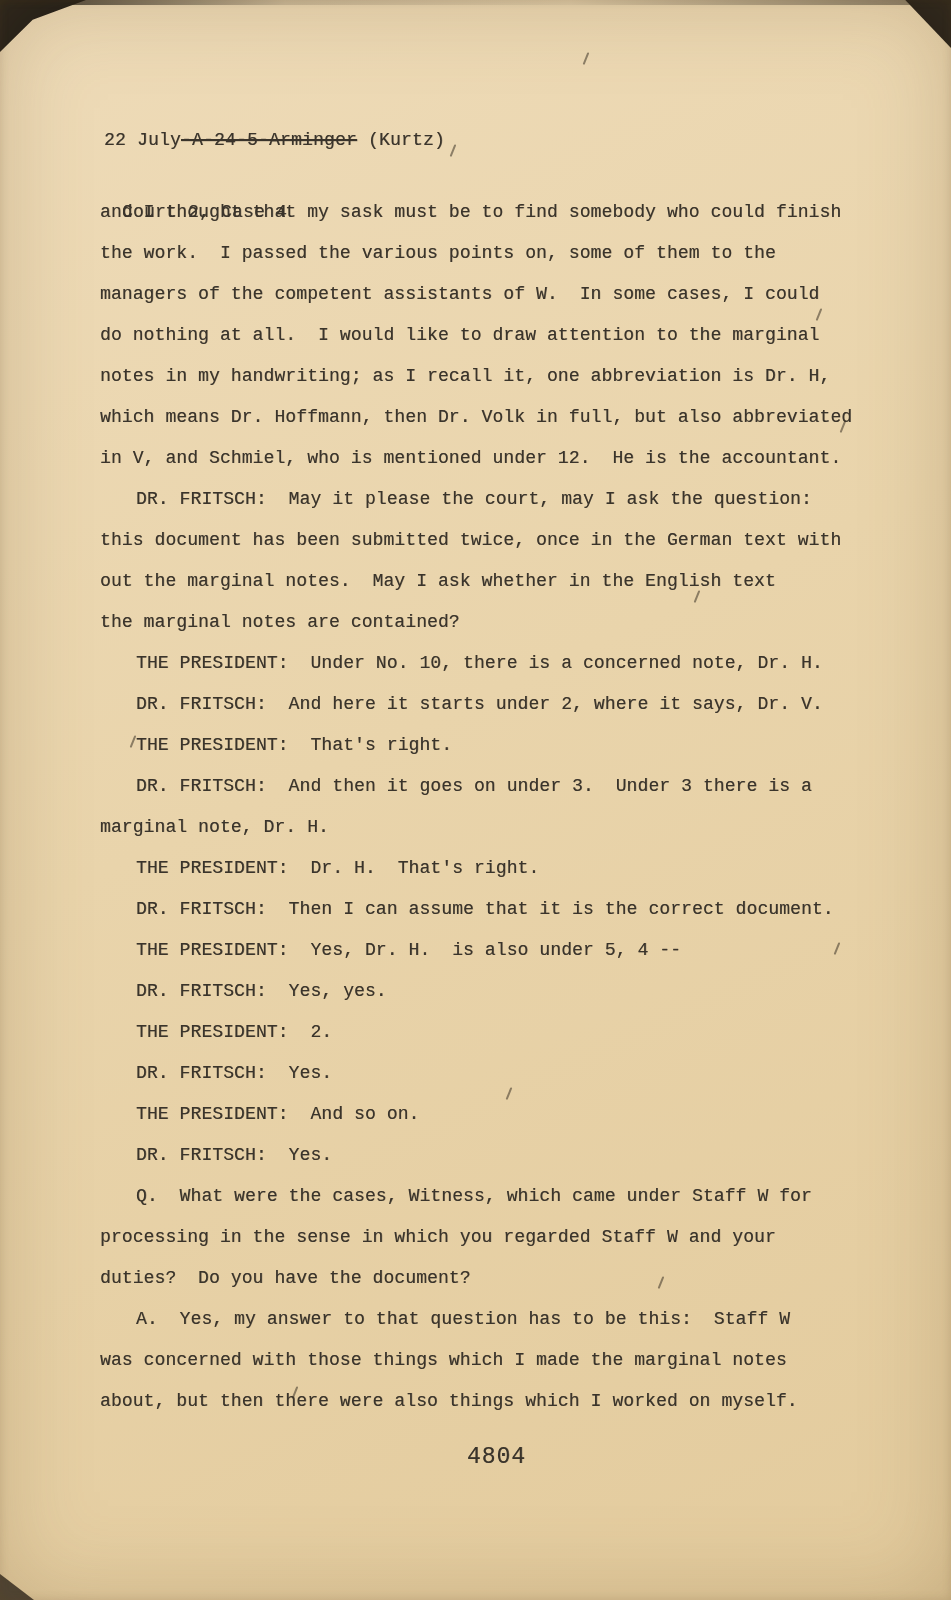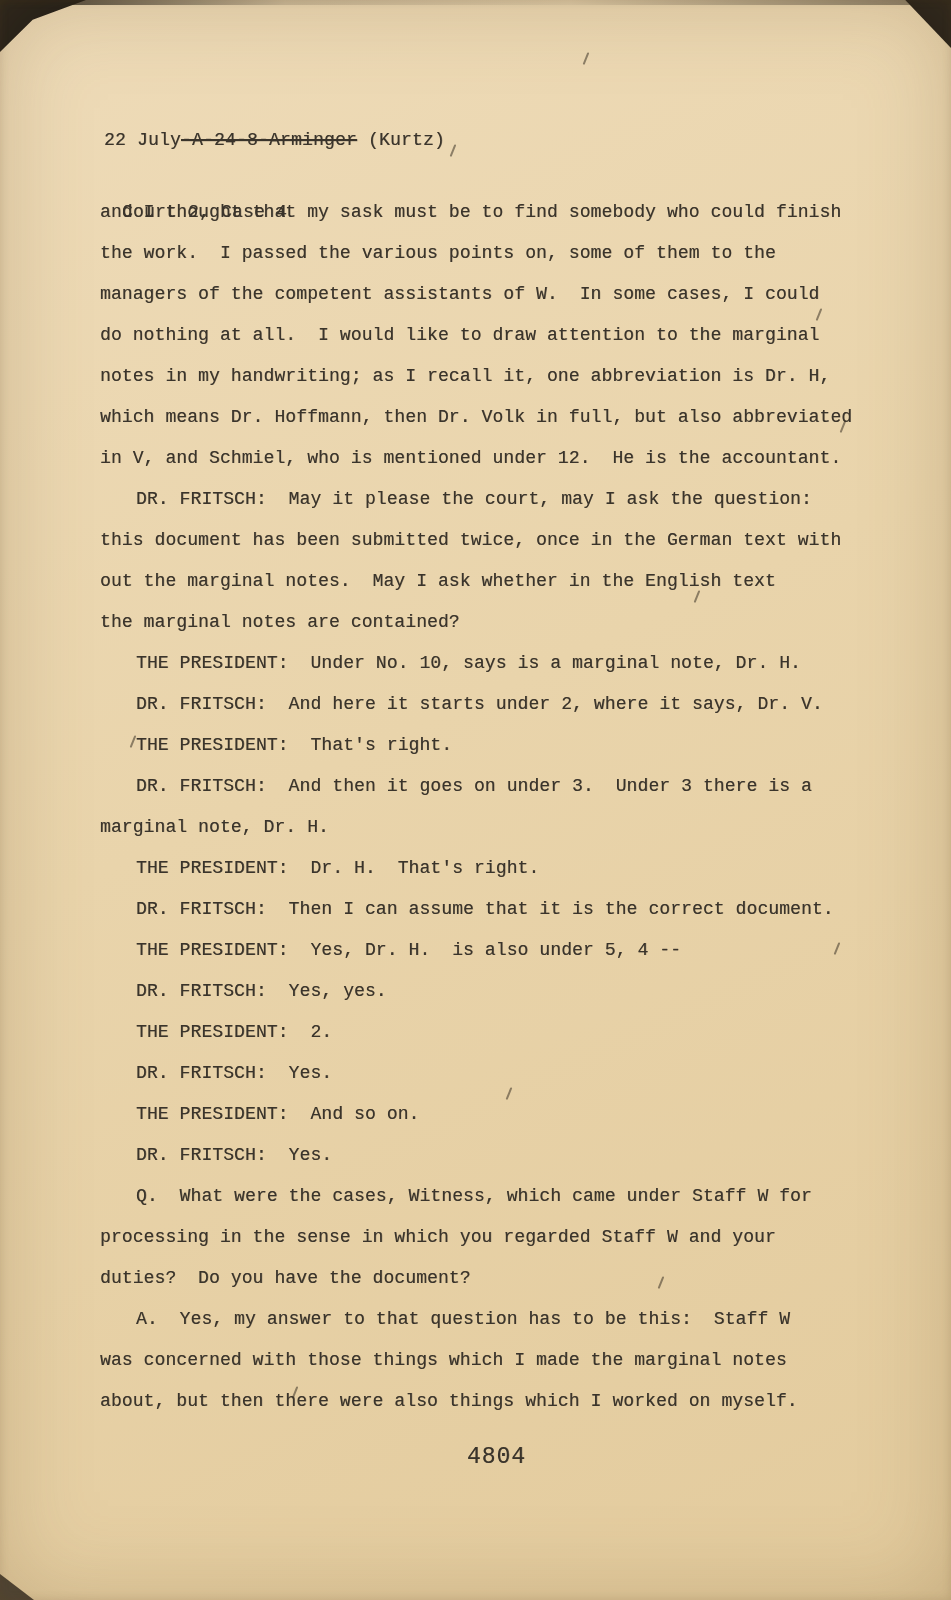--- a/index.html
+++ b/index.html
@@ -102,37 +102,37 @@
     height: 13px;
     background: rgba(62, 52, 40, 0.55);
     transform: rotate(22deg);
     border-radius: 1px;
   }
 </style>
 </head>
 <body>
 
 <div class="header txt">
-  <div><span>22 July</span><span class="strike">-A-24-8-Arminger</span><span> (Kurtz)</span></div>
+  <div><span>22 July</span><span class="strike">-A-24-5-Arminger</span><span> (Kurtz)</span></div>
   <div class="line2">Court 2, Case 4</div>
 </div>
 
 <div class="content txt">
     <p>and I thought that my sask must be to find somebody who could finish
 the work.  I passed the various points on, some of them to the
 managers of the competent assistants of W.  In some cases, I could
 do nothing at all.  I would like to draw attention to the marginal
 notes in my handwriting; as I recall it, one abbreviation is Dr. H,
 which means Dr. Hoffmann, then Dr. Volk in full, but also abbreviated
 in V, and Schmiel, who is mentioned under 12.  He is the accountant.</p>
     <p class="indent">DR. FRITSCH:  May it please the court, may I ask the question:
 this document has been submitted twice, once in the German text with
 out the marginal notes.  May I ask whether in the English text
 the marginal notes are contained?</p>
-    <p class="indent">THE PRESIDENT:  Under No. 10, says is a marginal note, Dr. H.</p>
+    <p class="indent">THE PRESIDENT:  Under No. 10, there is a concerned note, Dr. H.</p>
     <p class="indent">DR. FRITSCH:  And here it starts under 2, where it says, Dr. V.</p>
     <p class="indent">THE PRESIDENT:  That's right.</p>
     <p class="indent">DR. FRITSCH:  And then it goes on under 3.  Under 3 there is a
 marginal note, Dr. H.</p>
     <p class="indent">THE PRESIDENT:  Dr. H.  That's right.</p>
     <p class="indent">DR. FRITSCH:  Then I can assume that it is the correct document.</p>
     <p class="indent">THE PRESIDENT:  Yes, Dr. H.  is also under 5, 4 --</p>
     <p class="indent">DR. FRITSCH:  Yes, yes.</p>
     <p class="indent">THE PRESIDENT:  2.</p>
     <p class="indent">DR. FRITSCH:  Yes.</p>

